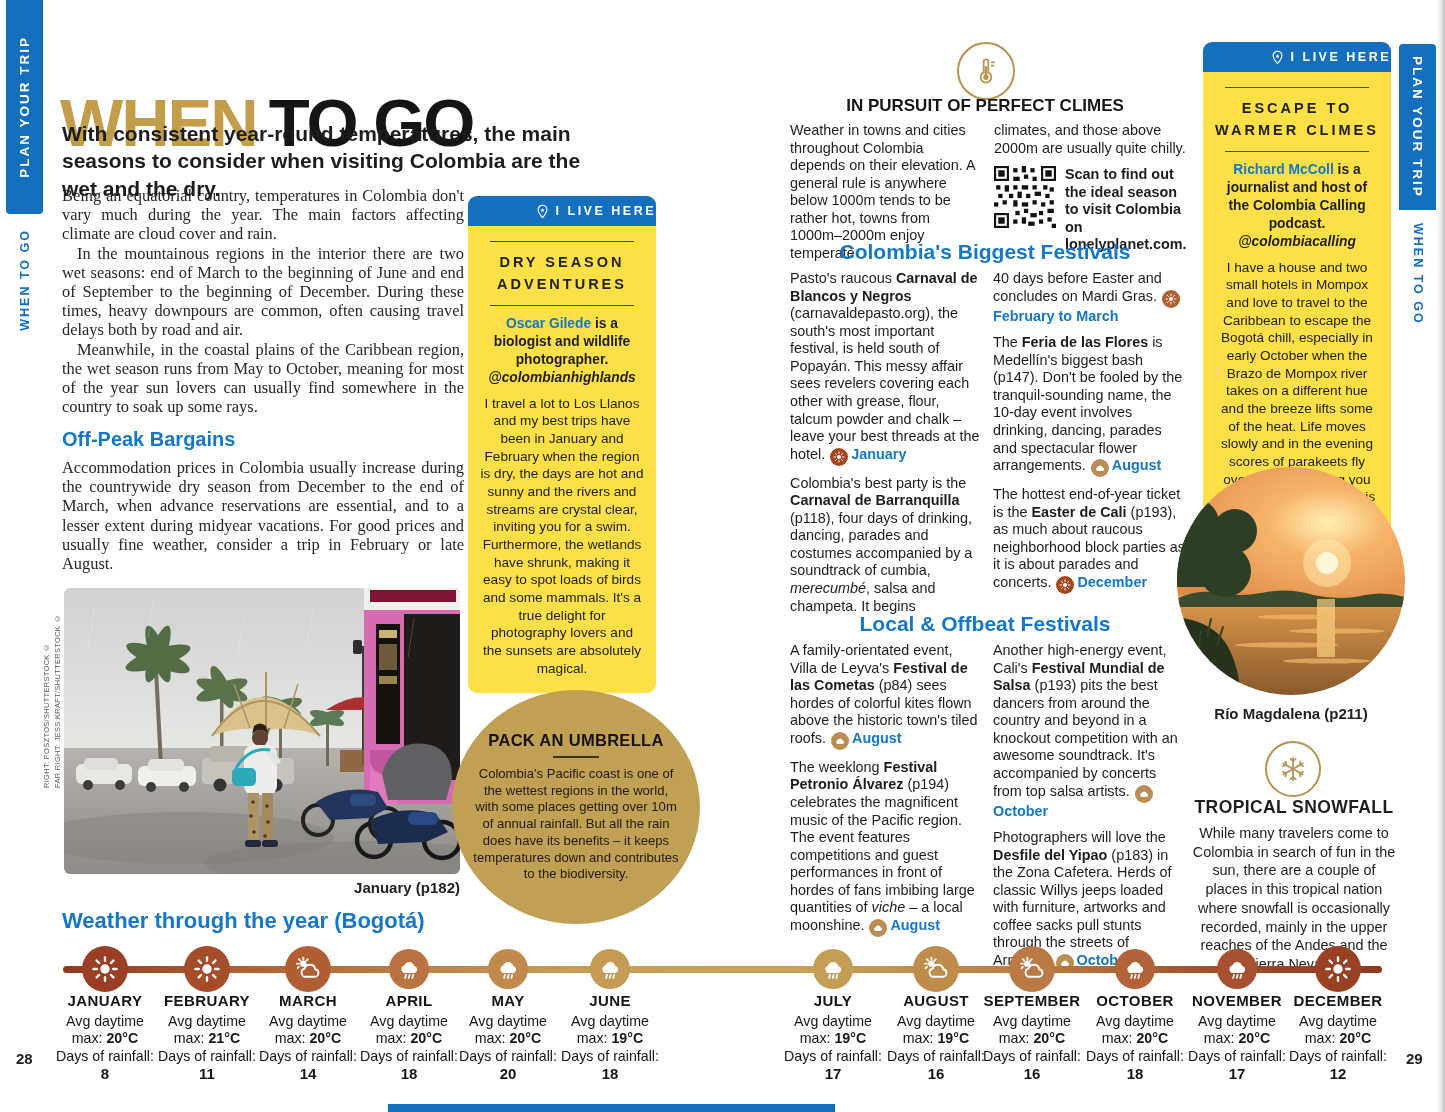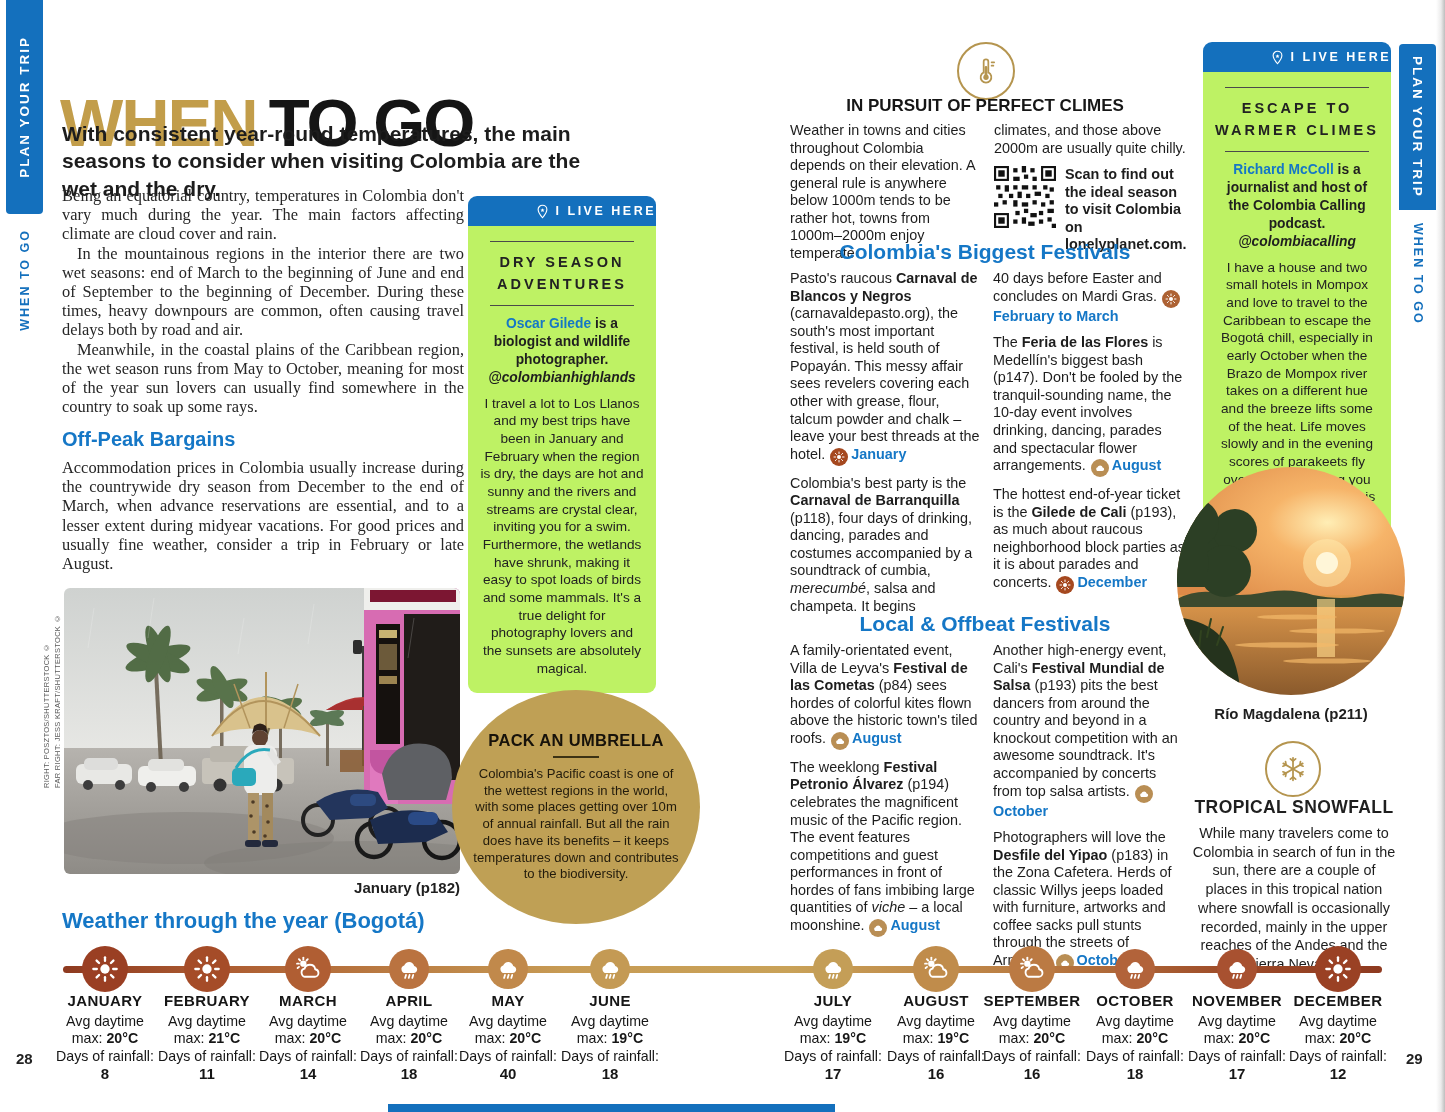--- a/index.html
+++ b/index.html
@@ -35,21 +35,21 @@
   
   .photo{position:absolute;left:64px;top:588px;width:396px;height:286px;border-radius:6px;overflow:hidden;}
   .photo-credit{position:absolute;left:42px;top:598px;height:190px;display:flex;gap:2px;}
   .photo-credit span{writing-mode:vertical-rl;transform:rotate(180deg);font-size:7.5px;color:#5a5a5a;letter-spacing:.3px;}
   .photo-caption{position:absolute;left:64px;top:879px;width:396px;text-align:right;font-weight:bold;font-size:15px;}
 
   
   .lh-card{position:absolute;width:188px;}
   .lh-head{background:#1470bd;color:#fff;height:30px;border-radius:9px 9px 0 0;display:flex;
            align-items:center;justify-content:flex-end;gap:6px;font-weight:bold;font-size:12.5px;letter-spacing:2.5px;}
-  .lh-body{background:#bef264;border-radius:0 0 9px 9px;padding:6px 12px 16px;text-align:center;}
+  .lh-body{background:#fde047;border-radius:0 0 9px 9px;padding:6px 12px 16px;text-align:center;}
   .lh-rule{border:none;border-top:1.6px solid #4a4a4a;width:88%;margin:9px auto;}
   .lh-title{font-weight:bold;font-size:14.5px;letter-spacing:3px;line-height:1.55;color:#222;}
   .lh-bio{font-weight:bold;font-size:13.8px;line-height:1.3;margin:2px 0 8px;}
   .lh-text{font-size:13.6px;line-height:1.3;color:#222;}
   .s-name{color:var(--blueh);font-weight:bold;}
   .s-b{font-weight:bold;}
   .s-i{font-style:italic;}
   .s-bi{font-weight:bold;font-style:italic;}
   .s-month{color:var(--blueh);font-weight:bold;}
 
@@ -385,21 +385,21 @@
               <line x1="4.8" y1="19.2" x2="6.9" y2="17.1"></line>
               <line x1="17.1" y1="6.9" x2="19.2" y2="4.8"></line>
             </g>
           </svg>
         </span><span class="s-month">February to March</span></p>
       <p class="fest-p"><span>The </span><span class="s-b">Feria de las Flores</span><span> is Medellín's biggest bash (p147). Don't be fooled by the tranquil-sounding name, the 10-day event involves drinking, dancing, parades and spectacular flower arrangements. </span><span class="fi" style="background: rgb(185, 142, 84);">
           <svg width="12" height="12" viewBox="0 0 24 24">
             <path d="M7.3 16.6h9.4c1.9 0 3.5-1.6 3.5-3.5 0-1.8-1.3-3.2-3-3.5C16.8 7.1 14.7 5.4 12.2 5.4c-2.3 0-4.3 1.5-5 3.6C5.6 9.3 4.4 10.7 4.4 12.3c0 2.4 1.5 4.3 2.9 4.3z" fill="#fff" transform="translate(0,1.5)"></path>
           </svg>
         </span><span class="s-month">August</span></p>
-      <p class="fest-p"><span>The hottest end-of-year ticket is the </span><span class="s-b">Gilede de Cali</span><span> (p193), as much about raucous neighborhood block parties as it is about parades and concerts. </span><span class="fi" style="background: rgb(165, 72, 31);">
+      <p class="fest-p"><span>The hottest end-of-year ticket is the </span><span class="s-b">Easter de Cali</span><span> (p193), as much about raucous neighborhood block parties as it is about parades and concerts. </span><span class="fi" style="background: rgb(165, 72, 31);">
           <svg width="12" height="12" viewBox="0 0 24 24">
             <circle cx="12" cy="12" r="4" fill="#fff"></circle>
             <g stroke="#fff" stroke-width="2" stroke-linecap="round">
               <line x1="12" y1="2" x2="12" y2="5"></line>
               <line x1="12" y1="19" x2="12" y2="22"></line>
               <line x1="2" y1="12" x2="5" y2="12"></line>
               <line x1="19" y1="12" x2="22" y2="12"></line>
               <line x1="4.8" y1="4.8" x2="6.9" y2="6.9"></line>
               <line x1="17.1" y1="17.1" x2="19.2" y2="19.2"></line>
               <line x1="4.8" y1="19.2" x2="6.9" y2="17.1"></line>
@@ -609,21 +609,21 @@
             <line x1="12.6" y1="17.4" x2="11.7" y2="20.4"></line>
             <line x1="16.2" y1="17.4" x2="15.3" y2="20.4"></line>
           </g>
         </svg>
       </div>
       <div class="tl-month" style="left: 446px;">
         <div class="tl-name">MAY</div>
         <div>Avg daytime</div>
         <div>max: <b>20°C</b></div>
         <div>Days of rainfall:</div>
-        <div class="tl-num">40</div>
+        <div class="tl-num">20</div>
       </div>
       <div class="tl-node" style="left: 590px; top: 949px; width: 40px; height: 40px; background: rgb(196, 154, 84);">
         <svg width="24" height="24" viewBox="0 0 24 23">
           <path d="M7.3 16.6h9.4c1.9 0 3.5-1.6 3.5-3.5 0-1.8-1.3-3.2-3-3.5C16.8 7.1 14.7 5.4 12.2 5.4c-2.3 0-4.3 1.5-5 3.6C5.6 9.3 4.4 10.7 4.4 12.3c0 2.4 1.5 4.3 2.9 4.3z" fill="#fff" transform="translate(0,-1)"></path>
           <g stroke="#fff" stroke-width="1.8" stroke-linecap="round">
             <line x1="9" y1="17.4" x2="8.1" y2="20.4"></line>
             <line x1="12.6" y1="17.4" x2="11.7" y2="20.4"></line>
             <line x1="16.2" y1="17.4" x2="15.3" y2="20.4"></line>
           </g>
         </svg>

